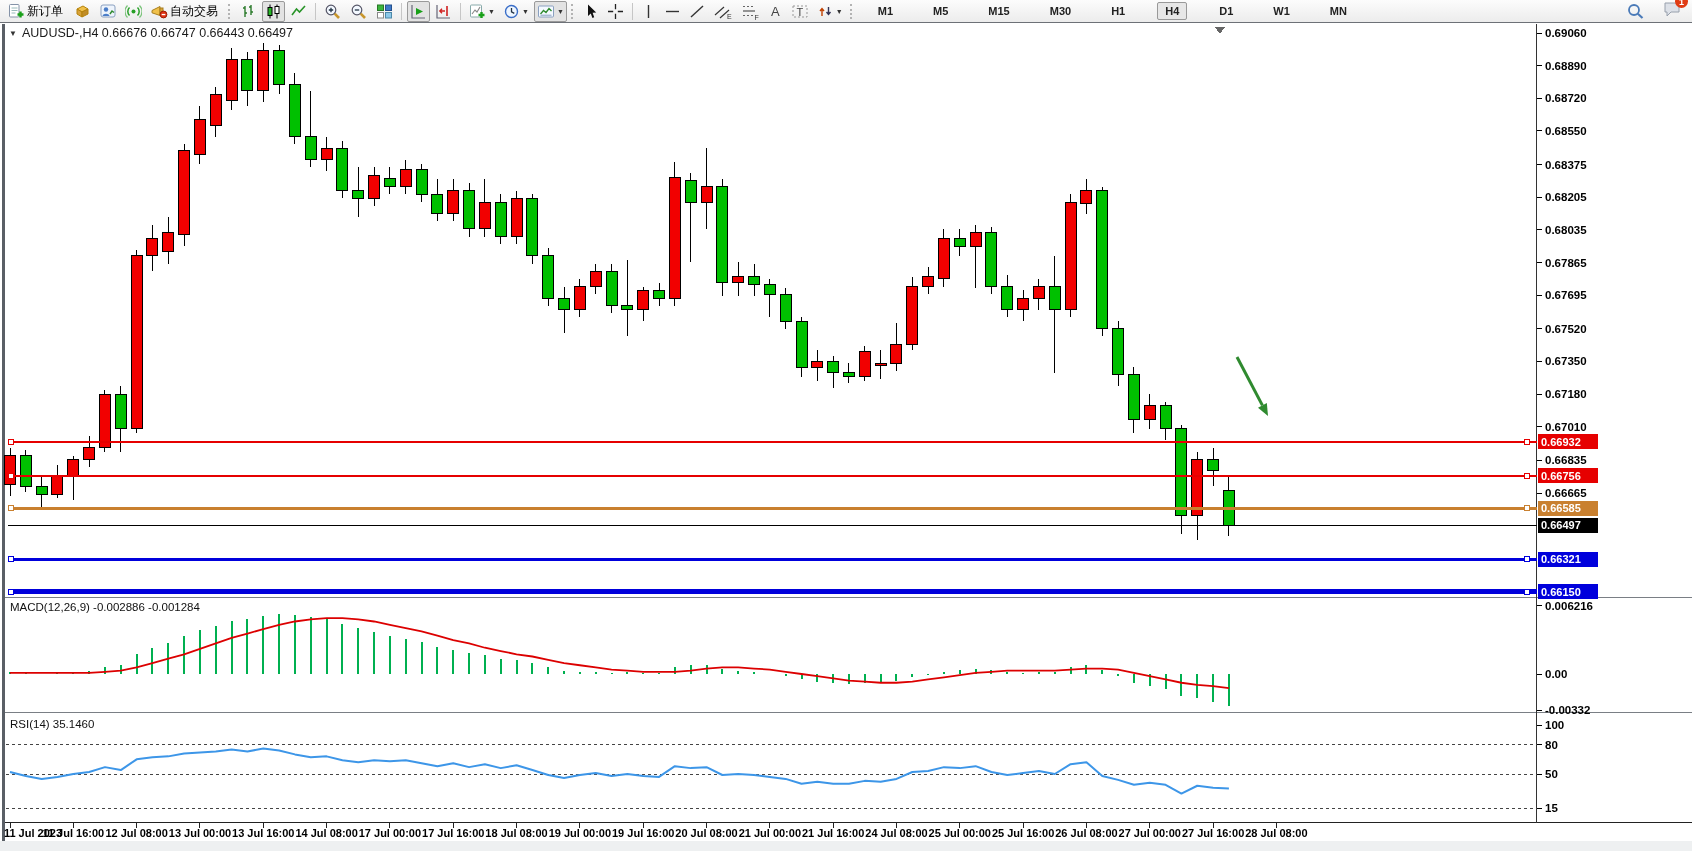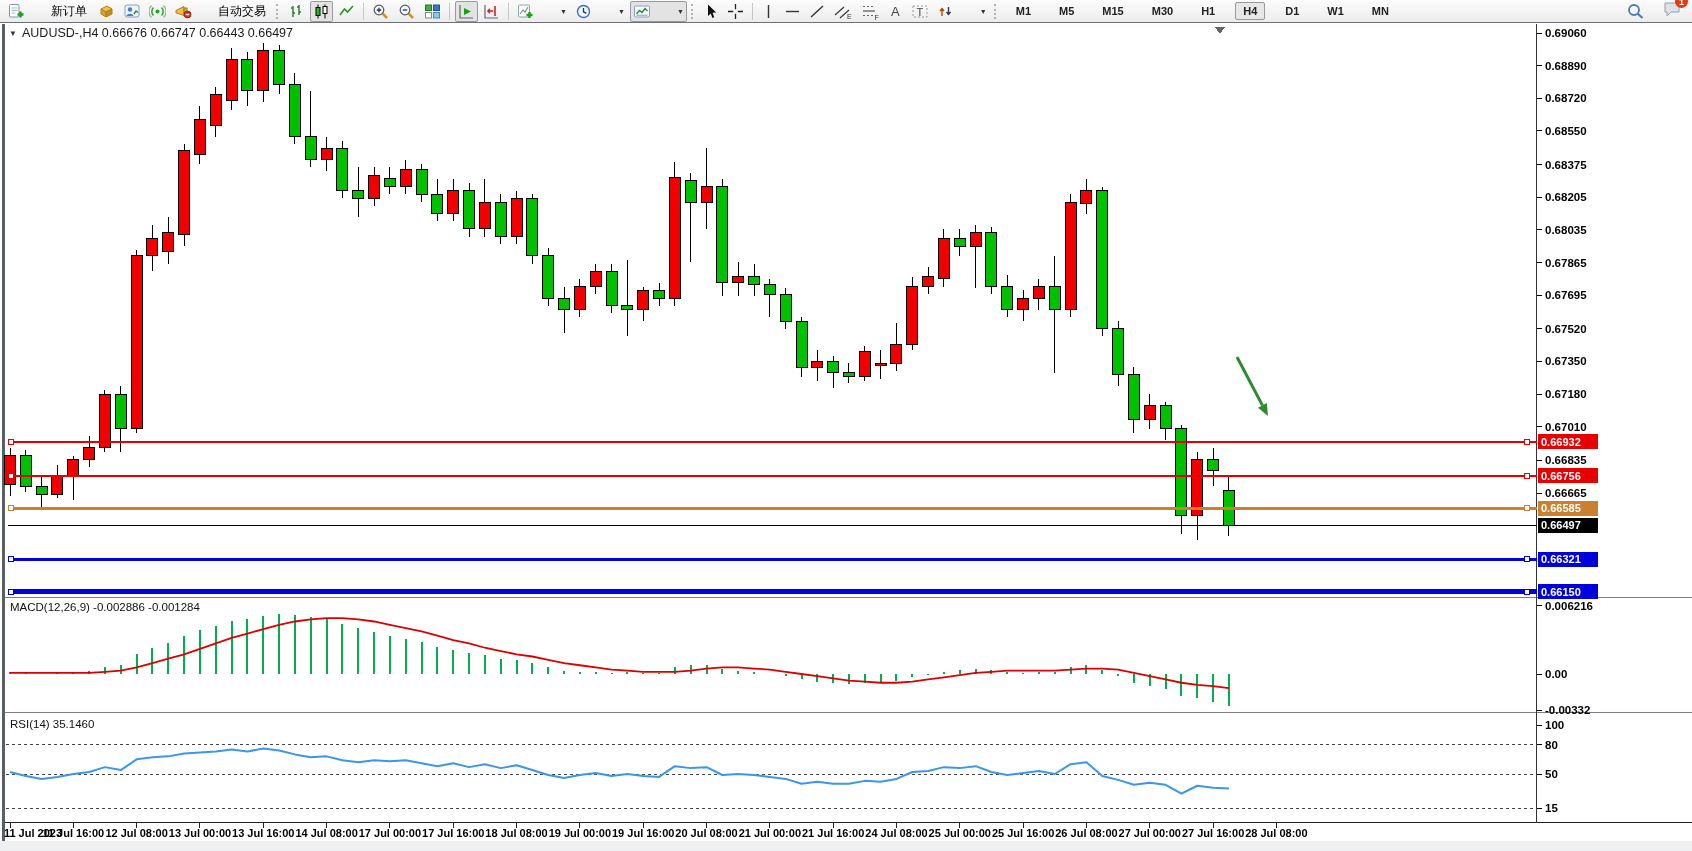--- a/index.html
+++ b/index.html
@@ -7,28 +7,28 @@
   #chart{position:absolute;left:0;top:0;}
   svg text{font-family:"Liberation Sans",sans-serif;}
   .title-t{font-size:12.5px;fill:#1a1a1a;}
   .title-caret{font-size:8px;fill:#333;}
   .pane-t{font-size:11.5px;fill:#111;}
   .axis-t{font-size:11.5px;font-weight:700;fill:#000;}
   .time-t{font-size:11px;font-weight:700;fill:#000;}
   .lbl-t{font-size:11px;font-weight:700;fill:#fff;}
   .toolbar{position:absolute;top:0;left:0;right:0;height:22px;display:flex;align-items:center;
     background:linear-gradient(#fcfcfc,#ececec);border-bottom:1px solid #6d7177;padding-left:4px;z-index:5;}
-  .tbtn{display:inline-flex;align-items:center;height:19px;padding:0 2px;margin:0 1px;border:1px solid transparent;border-radius:2px;gap:24px;}
+  .tbtn{display:inline-flex;align-items:center;height:19px;padding:0 2px;margin:0 1px;border:1px solid transparent;border-radius:2px;}
   .tbtn.active{background:#e3e3e3;border-color:#9a9a9a;}
   .tlabel{font-size:12px;color:#000;margin:0 3px 0 2px;white-space:nowrap;}
   .caret{font-size:7px;color:#333;margin-left:2px;}
   .tsep{width:1px;height:17px;background:#c6c6c6;margin:0 4px;}
   .tgrip{width:3px;height:15px;margin:0 3px;border-left:2px dotted #b3b3b3;}
   #tf-list{display:flex;align-items:center;}
-  .tf{font-size:11px;font-weight:700;color:#222;padding:2px 7px;margin:0 6px;border:1px solid transparent;border-radius:2px;}
+  .tf{font-size:11px;font-weight:700;color:#222;padding:2px 7px;margin:0 12px;border:1px solid transparent;border-radius:2px;}
   .tf.active{background:#e7e7e7;border-color:#999;text-align:right;}
   .tright{margin-left:auto;display:flex;align-items:center;padding-right:10px;}
   .badge{position:absolute;right:-6px;top:-5px;width:13px;height:13px;border-radius:50%;background:#e03c14;
     color:#fff;font-size:9px;font-weight:700;display:flex;align-items:center;justify-content:center;}
   .chatwrap{position:relative;margin-left:12px;}
 </style>
 </head>
 <body>
 
 <div class="toolbar">

